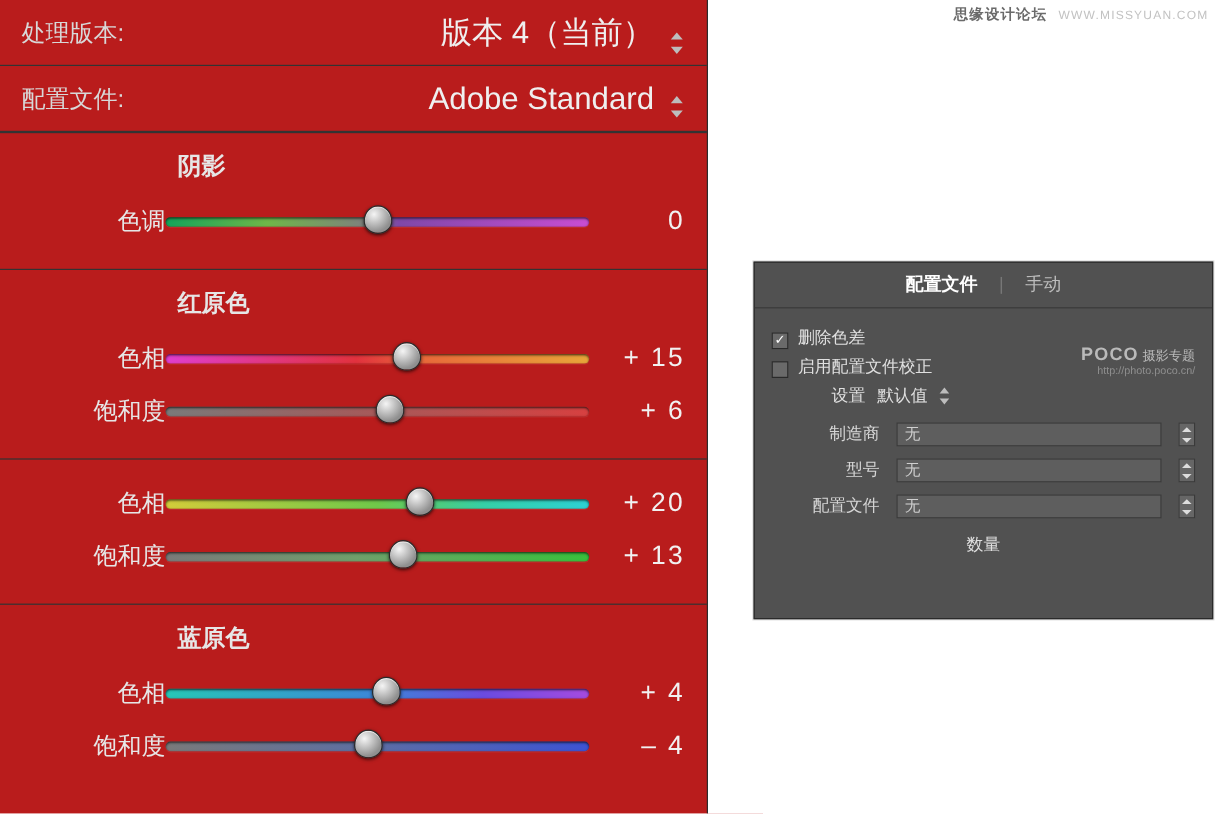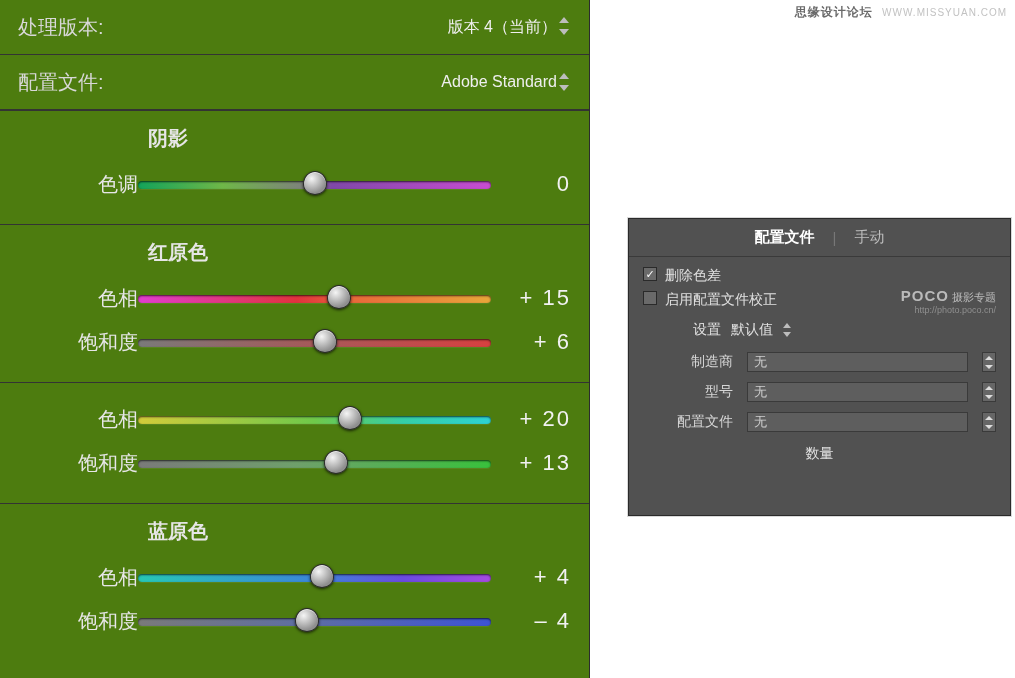--- a/index.html
+++ b/index.html
@@ -2,26 +2,26 @@
 <html><head>
 <meta charset="utf-8">
 <style>
   * { box-sizing: border-box; margin: 0; padding: 0; }
   html, body { width: 1015px; height: 678px; background: #fff; font-family: "Microsoft YaHei", "PingFang SC", Arial, sans-serif; }
   .canvas { position: relative; width: 1015px; height: 678px; }
 
   
   .panel-left {
     position: absolute; left: 0; top: 0; width: 590px; height: 678px;
-    background: #4d7c0f; color: #e6e6e6;
+    background: #b91c1c; color: #e6e6e6;
     border-right: 1px solid #2c2c2c;
   }
   .row { display: flex; align-items: center; height: 55px; padding: 0 18px; border-bottom: 1px solid #333; }
   .row-label { font-size: 20px; color: #d8d8d8; }
-  .row-value { flex: 1; text-align: right; font-size: 16px; color: #efefef; display: flex; justify-content: flex-end; align-items: flex-start; }
+  .row-value { flex: 1; text-align: right; font-size: 26px; color: #efefef; display: flex; justify-content: flex-end; align-items: flex-end; gap: 12px; }
   .updown-icon { display:inline-block; width:14px; height:18px; position:relative; }
   .updown-icon::before, .updown-icon::after { content:""; position:absolute; left:2px; width:0;height:0; border-left:5px solid transparent; border-right:5px solid transparent;}
   .updown-icon::before { top:0; border-bottom:6px solid #bdbdbd; }
   .updown-icon::after  { bottom:0; border-top:6px solid #bdbdbd; }
 
   
   .group { padding: 14px 18px 18px 18px; }
   .group + .group, .group { border-top: 1px solid #333; }
   .group-title { font-size: 20px; color: #e6e6e6; margin-left: 130px; margin-bottom: 10px; font-weight: bold; }
 
@@ -48,21 +48,21 @@
     position: absolute; left: 628px; top: 218px; width: 383px; height: 298px;
     background: #515151; border: 1px solid #2a2a2a; color: #e0e0e0;
     box-shadow: 0 0 0 1px rgba(0,0,0,.15);
     font-size: 14px;
   }
   .tabs { display:flex; justify-content:center; align-items:center; gap:18px; height:38px; border-bottom:1px solid #3a3a3a; font-size:15px; }
   .tab { color:#bdbdbd; cursor:pointer; }
   .tab.active { color:#fff; font-weight:600; }
   .tab-sep { color:#777; }
   .p-body { padding: 10px 14px 8px 14px; }
-  .chk-row { display:flex; align-items:flex-start; height:24px; gap:8px; }
+  .chk-row { display:flex; align-items:flex-end; height:24px; gap:8px; }
   .chkbox { width:14px; height:14px; border:1px solid #2a2a2a; background:#6a6a6a; display:inline-flex; align-items:center; justify-content:center; }
   .chkbox.checked::after { content:"✓"; font-size:11px; color:#fff; line-height:1; }
   .sub-row { display:flex; align-items:center; gap:10px; margin: 6px 0 10px 50px; }
   .mini-updown { display:inline-block; width:10px; height:14px; position:relative; }
   .mini-updown::before, .mini-updown::after { content:""; position:absolute; left:0; width:0;height:0; border-left:4px solid transparent; border-right:4px solid transparent;}
   .mini-updown::before { top:0; border-bottom:5px solid #bdbdbd; }
   .mini-updown::after  { bottom:0; border-top:5px solid #bdbdbd; }
 
   .section-title { text-align:center; color:#e0e0e0; margin: 6px 0 8px 0; font-size:14px; }
   .form-row { display:flex; align-items:center; height:26px; gap:14px; margin-bottom:4px; }

